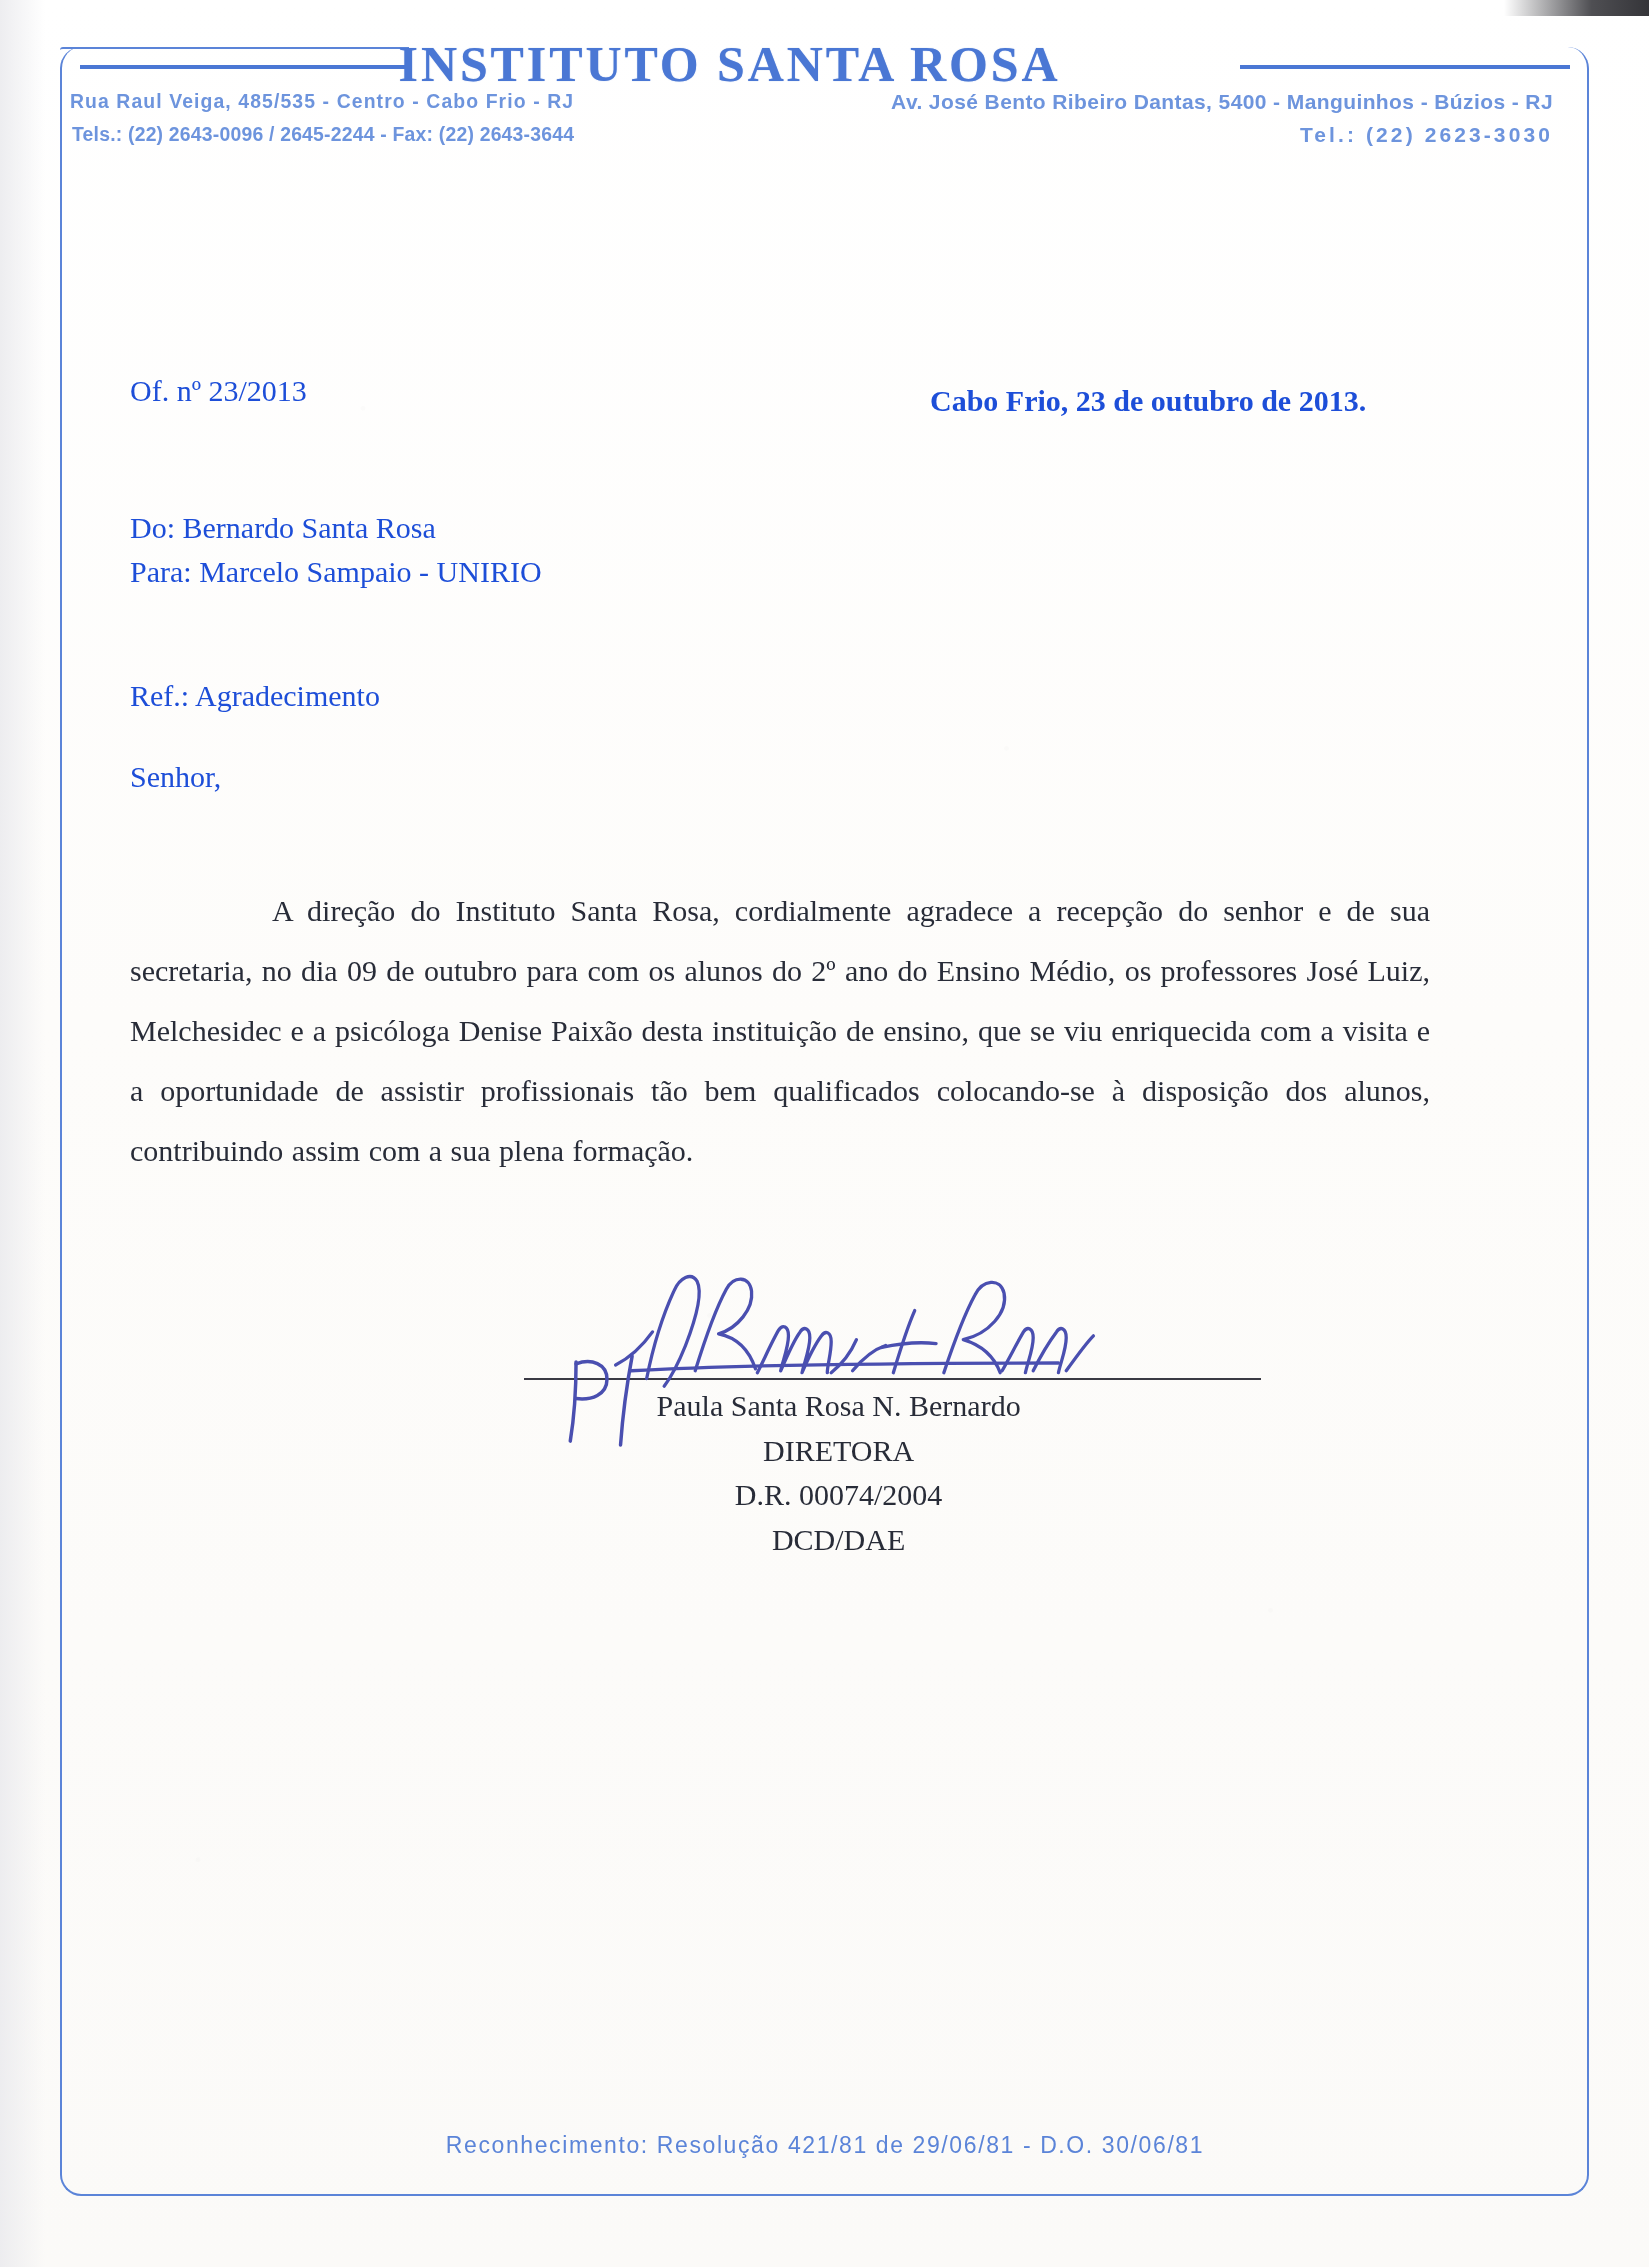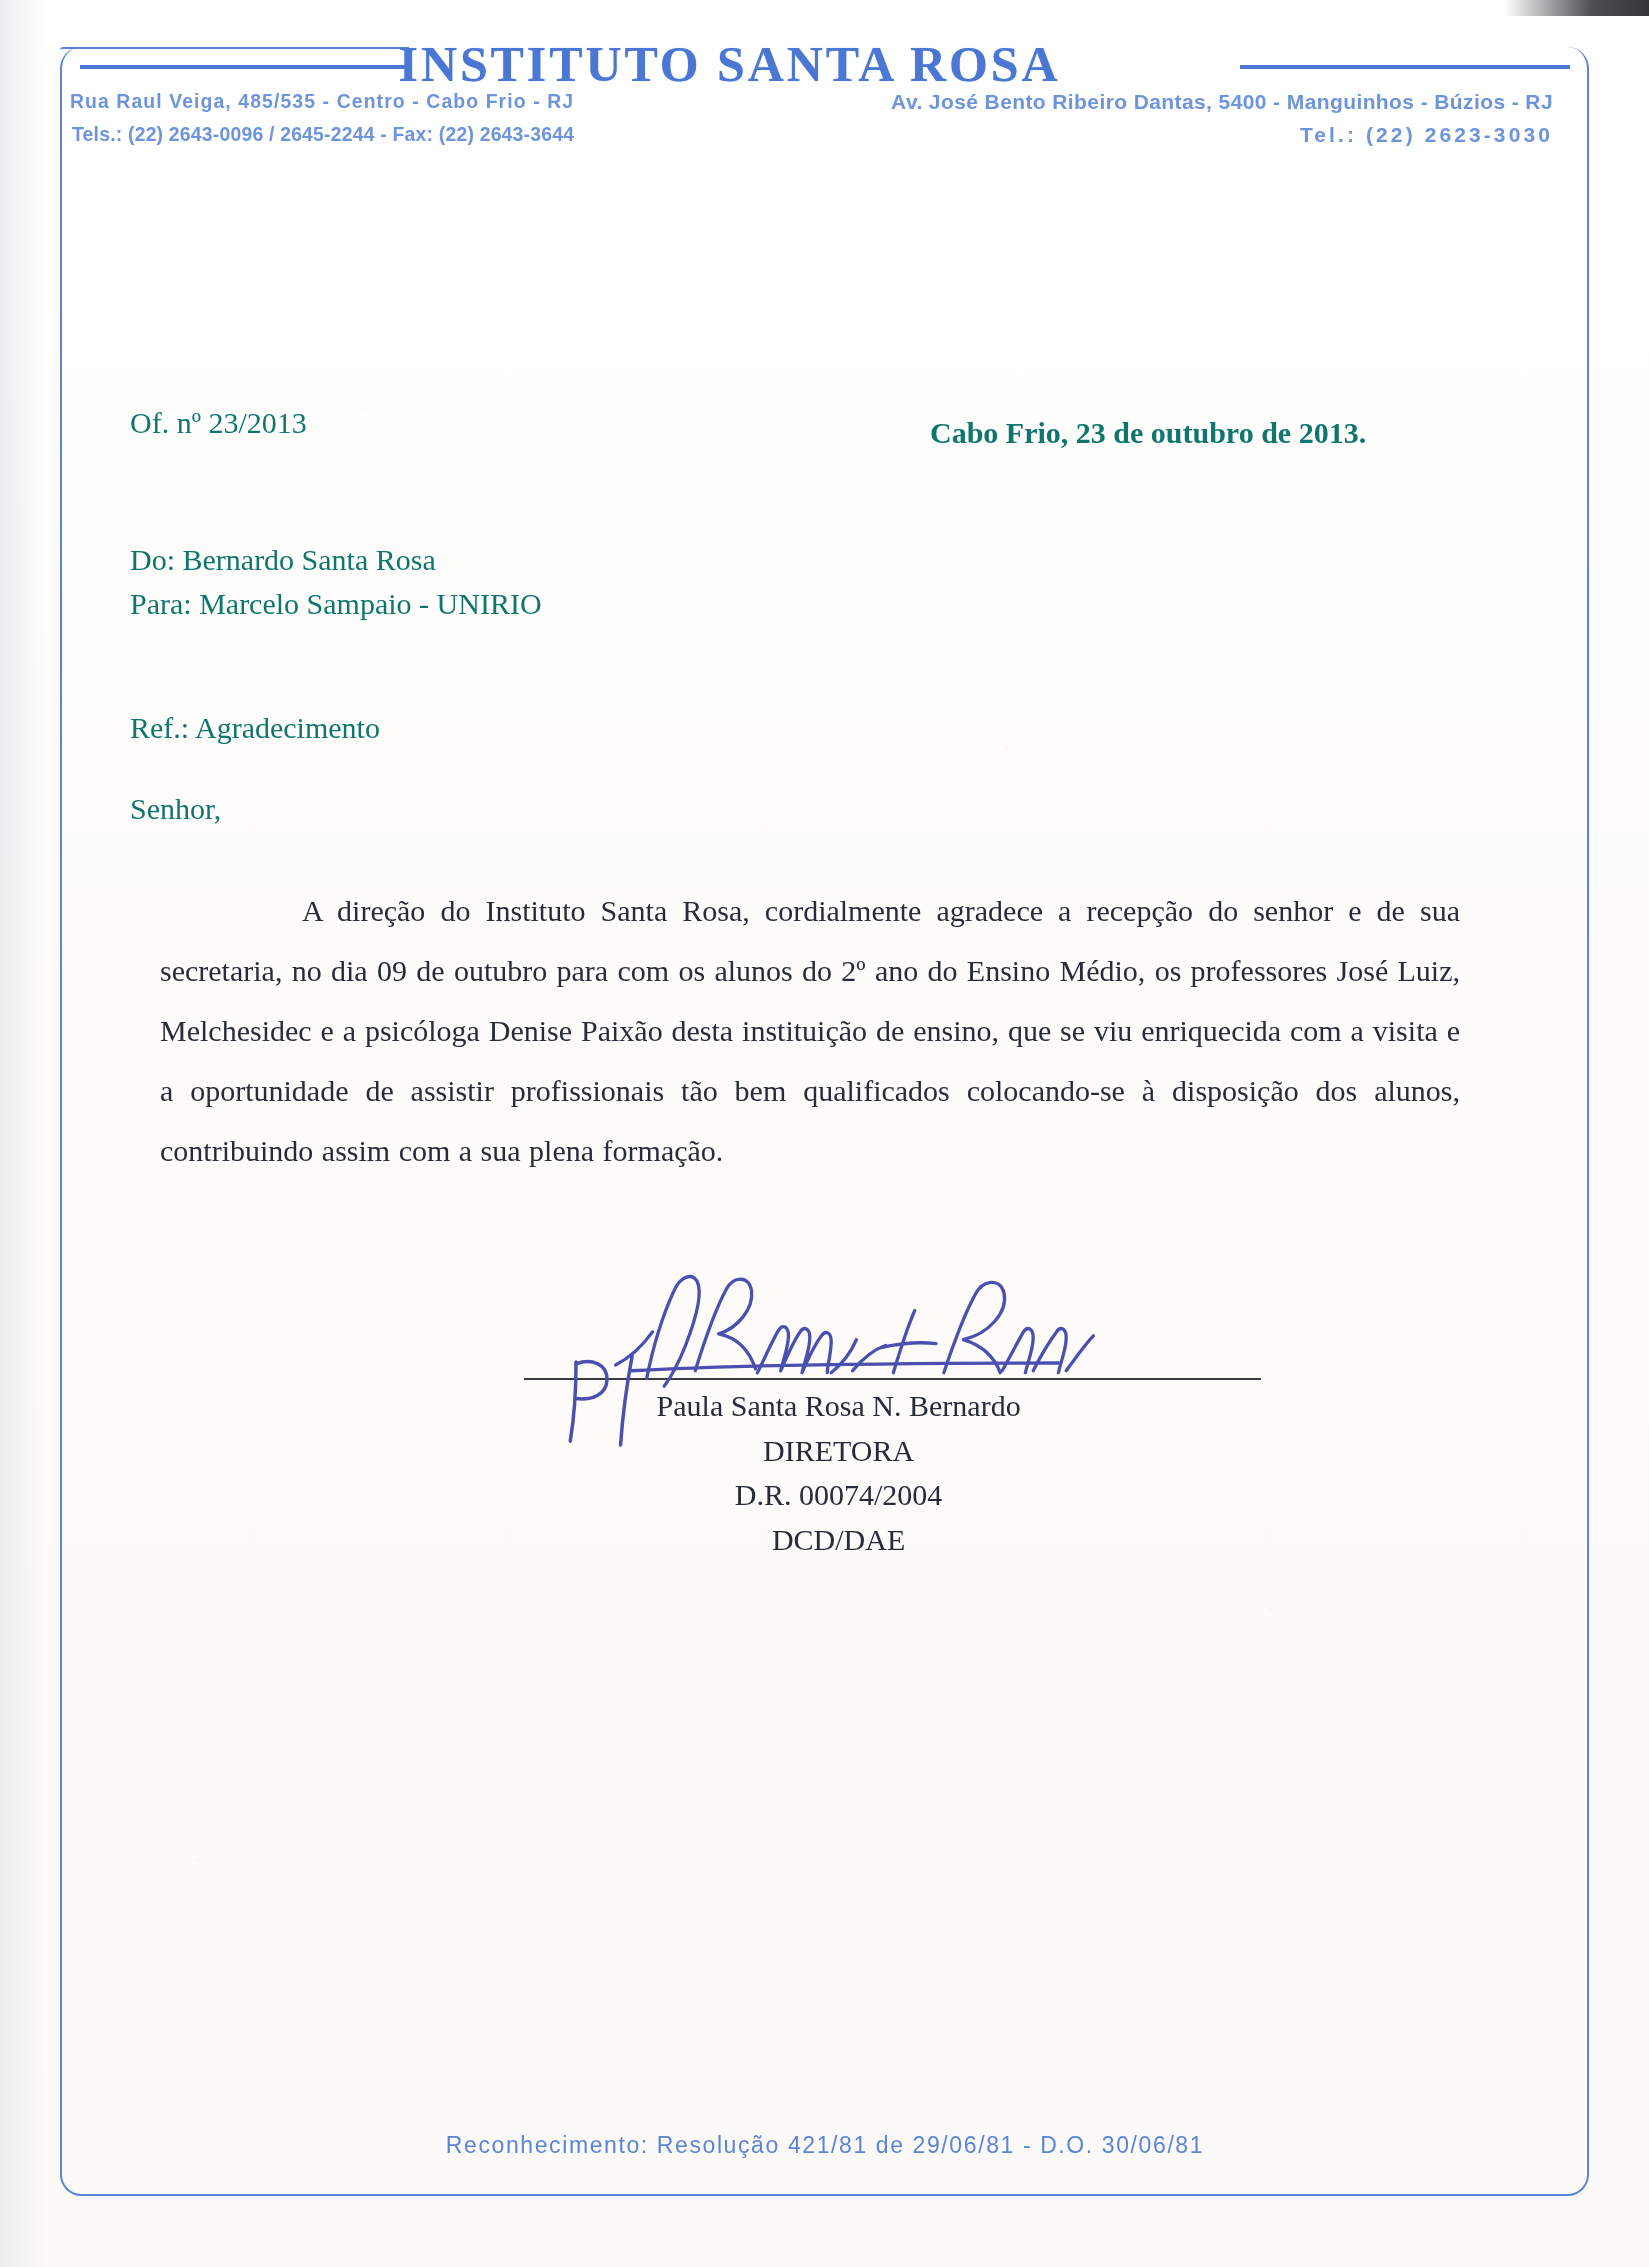--- a/index.html
+++ b/index.html
@@ -112,23 +112,22 @@
   
   #letter-body{
     position:absolute;
     left:0; top:0; width:1650px; height:2268px;
     color:#2b2f3c;
   }
   .b-text{
     position:absolute;
     font-family:"Liberation Serif", serif;
     font-size:30px;
-    color:#0f766e;
+    color:#1d4ed8;
     white-space:nowrap;
-    margin-top:32px;
   }
   #ref-number   { left:130px; top:374px; }
   #place-date   { left:930px; top:384px;font-weight:bold; }
 
   #addressee-from { left:130px; top:511px; }
   #addressee-to   { left:130px; top:555px; }
 
   #subject-ref  { left:130px; top:679px; }
   #salutation   { left:130px; top:760px; }
 
@@ -136,21 +135,20 @@
     position:absolute;
     left:130px; top:881px;
     width:1300px;
     font-family:"Liberation Serif", serif;
     font-size:30px;
     line-height:60px;
     text-align:justify;
     text-indent:142px;
     color:#282c38;
     word-spacing:1px;
-    margin-left:30px;
   }
 
   
   #signature-block{
     position:absolute;
     left:0; top:1329px; width:1650px;
   }
   #signature-line{
     position:absolute;
     left:524px; top:49px;

